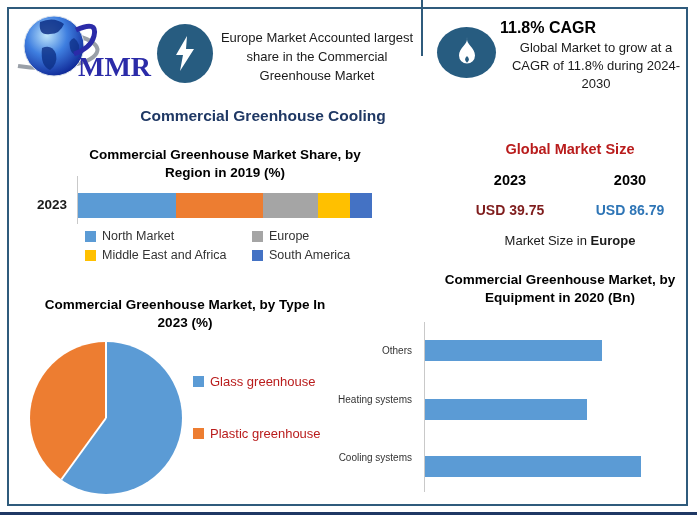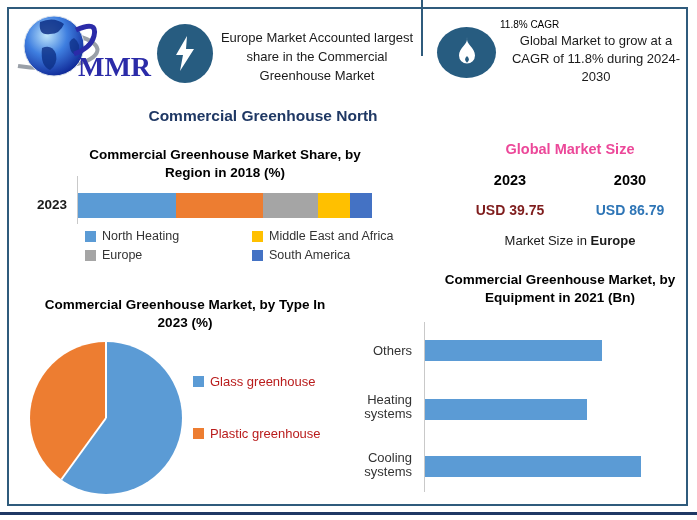--- a/index.html
+++ b/index.html
@@ -12,21 +12,21 @@
   .bottom-rule{left:0;bottom:5px;width:697px;height:3px;background:#1F3864;}
   .divider-v{left:421px;top:0;width:2px;height:56px;background:#2F5B7C;}
 
   
   .icon-ellipse{background:#275C80;border-radius:50%;display:flex;align-items:center;justify-content:center;}
   .bolt-circle{left:157px;top:24px;width:56px;height:59px;}
   .flame-circle{left:437px;top:27px;width:59px;height:51px;}
 
   .hl-text{left:213px;top:28px;width:208px;text-align:center;font-size:13px;line-height:19px;color:#1a1a1a;}
   .cagr-block{left:500px;top:19px;width:192px;}
-  .cagr-title{font-size:10px;font-weight:400;color:#000;margin-bottom:2px;}
+  .cagr-title{font-size:16px;font-weight:700;color:#000;margin-bottom:2px;}
   .cagr-body{font-size:13px;line-height:18px;text-align:center;color:#1a1a1a;}
 
   
   .main-title{left:75px;top:107px;width:376px;text-align:center;font-size:15.5px;font-weight:700;color:#1F3864;}
   .chart-title{font-weight:700;font-size:13.5px;line-height:18px;text-align:center;color:#000;}
   .c1-title{left:83px;top:146px;width:284px;}
   .c1-axis{left:77px;top:176px;width:1px;height:48px;background:#c9c9c9;}
   .c1-cat{left:30px;top:197px;width:44px;text-align:center;font-size:13.5px;font-weight:600;color:#1a1a1a;}
   .stackbar{left:78px;top:193px;width:294px;height:25px;display:flex;}
   .seg{height:100%;}
@@ -34,29 +34,29 @@
   .legend-item{display:flex;align-items:center;}
   .swatch{width:11px;height:11px;margin-right:6px;flex:0 0 auto;}
   .c2-title{left:35px;top:296px;width:300px;}
   .pie{left:30px;top:342px;width:152px;height:152px;border-radius:50%;position:absolute;}
   .pie-line{position:absolute;left:calc(50% - 1px);bottom:50%;width:2px;height:76px;background:#fff;transform-origin:bottom center;}
   .pielegend-item{display:flex;align-items:center;font-size:13px;color:#b91c1c;}
   .pl-1{left:193px;top:374px;}
   .pl-2{left:193px;top:426px;}
 
   
-  .gms-title{left:450px;top:141px;width:240px;text-align:center;font-size:14.5px;font-weight:700;color:#ec4899;}
+  .gms-title{left:450px;top:141px;width:240px;text-align:center;font-size:14.5px;font-weight:700;color:#b91c1c;}
   .gms-row{left:450px;top:172px;width:240px;display:flex;}
   .gms-row .col{flex:1;text-align:center;font-size:14.5px;font-weight:700;color:#000;}
   .gms-vals{left:450px;top:202px;width:240px;display:flex;}
   .gms-vals .col{flex:1;text-align:center;font-size:14px;font-weight:700;}
   .gms-foot{left:450px;top:233px;width:240px;text-align:center;font-size:13px;color:#1a1a1a;}
   .c3-title{left:437px;top:271px;width:246px;}
   .c3-axis{left:424px;top:322px;width:1px;height:170px;background:#c9c9c9;}
-  .eq-label{width:80px;text-align:right;font-size:13px;line-height:14px;color:#333;}
+  .eq-label{width:80px;text-align:right;font-size:10px;line-height:14px;color:#333;}
   .lbl-others{left:332px;top:344px;}
   .lbl-heating{left:332px;top:393px;}
   .lbl-cooling{left:332px;top:451px;}
   .eq-bar{left:425px;height:21px;}
   .eq-bar-0{top:340px;}
   .eq-bar-1{top:399px;}
   .eq-bar-2{top:456px;}
 
   .logo{left:12px;top:8px;width:145px;height:84px;}
 </style>
@@ -97,44 +97,44 @@
   <svg width="24" height="31" viewBox="0 0 24 31">
     <path d="M12 0 C13.5 7.5 4 10.5 4 18.5 a8 8 0 0 0 16 0 C20 10.5 10.5 7.5 12 0 Z" fill="#ffffff"></path>
     <path d="M12 19 c-2.6 2.2 -2.6 4.6 0 6.8 c2.6 -2.2 2.6 -4.6 0 -6.8 Z" fill="#275C80"></path>
   </svg>
 </div>
 <div class="abs cagr-block">
   <div class="cagr-title">11.8% CAGR</div>
   <div class="cagr-body">Global Market to grow at a CAGR of 11.8% during 2024-2030</div>
 </div>
 
-<div class="abs main-title">Commercial Greenhouse North</div>
+<div class="abs main-title">Commercial Greenhouse Cooling</div>
 
-<div class="abs chart-title c1-title">Commercial Greenhouse Market Share, by Region in 2018 (%)</div>
+<div class="abs chart-title c1-title">Commercial Greenhouse Market Share, by Region in 2019 (%)</div>
 <div class="abs c1-axis"></div>
 <div class="abs c1-cat">2023</div>
 <div class="abs stackbar">
   <div class="seg" style="flex-grow: 33.5; background: rgb(91, 155, 213);"></div>
   <div class="seg" style="flex-grow: 29.5; background: rgb(237, 125, 49);"></div>
   <div class="seg" style="flex-grow: 18.5; background: rgb(165, 165, 165);"></div>
   <div class="seg" style="flex-grow: 11; background: rgb(255, 192, 0);"></div>
   <div class="seg" style="flex-grow: 7.5; background: rgb(68, 114, 196);"></div>
 </div>
 <div class="abs legend1">
   <div class="legend-item">
     <span class="swatch" style="background: rgb(91, 155, 213);"></span>
-    <span>North Heating</span>
+    <span>North Market</span>
+  </div>
+  <div class="legend-item">
+    <span class="swatch" style="background: rgb(165, 165, 165);"></span>
+    <span>Europe</span>
   </div>
   <div class="legend-item">
     <span class="swatch" style="background: rgb(255, 192, 0);"></span>
     <span>Middle East and Africa</span>
-  </div>
-  <div class="legend-item">
-    <span class="swatch" style="background: rgb(165, 165, 165);"></span>
-    <span>Europe</span>
   </div>
   <div class="legend-item">
     <span class="swatch" style="background: rgb(68, 114, 196);"></span>
     <span>South America</span>
   </div>
 </div>
 
 <div class="abs chart-title c2-title">Commercial Greenhouse Market, by Type In 2023 (%)</div>
 <div class="pie" style="background: conic-gradient(rgb(91, 155, 213) 0deg, rgb(91, 155, 213) 216deg, rgb(237, 125, 49) 216deg, rgb(237, 125, 49) 360deg);">
   <div class="pie-line"></div>
@@ -155,20 +155,20 @@
   <div class="col">2030</div>
 </div>
 <div class="abs gms-vals">
   <div class="col" style="color: #7f1d1d;">USD 39.75</div>
   <div class="col" style="color: rgb(46, 117, 182);">USD 86.79</div>
 </div>
 <div class="abs gms-foot">
   <span>Market Size in </span><b>Europe</b>
 </div>
 
-<div class="abs chart-title c3-title">Commercial Greenhouse Market, by Equipment in 2021 (Bn)</div>
+<div class="abs chart-title c3-title">Commercial Greenhouse Market, by Equipment in 2020 (Bn)</div>
 <div class="abs c3-axis"></div>
 <div class="abs eq-label lbl-others">Others</div>
 <div class="abs eq-label lbl-heating">Heating systems</div>
 <div class="abs eq-label lbl-cooling">Cooling systems</div>
 <div class="abs eq-bar eq-bar-0" style="width: 177px; background: rgb(91, 155, 213);"></div>
 <div class="abs eq-bar eq-bar-1" style="width: 162px; background: rgb(91, 155, 213);"></div>
 <div class="abs eq-bar eq-bar-2" style="width: 216px; background: rgb(91, 155, 213);"></div>
 
 </body></html>

